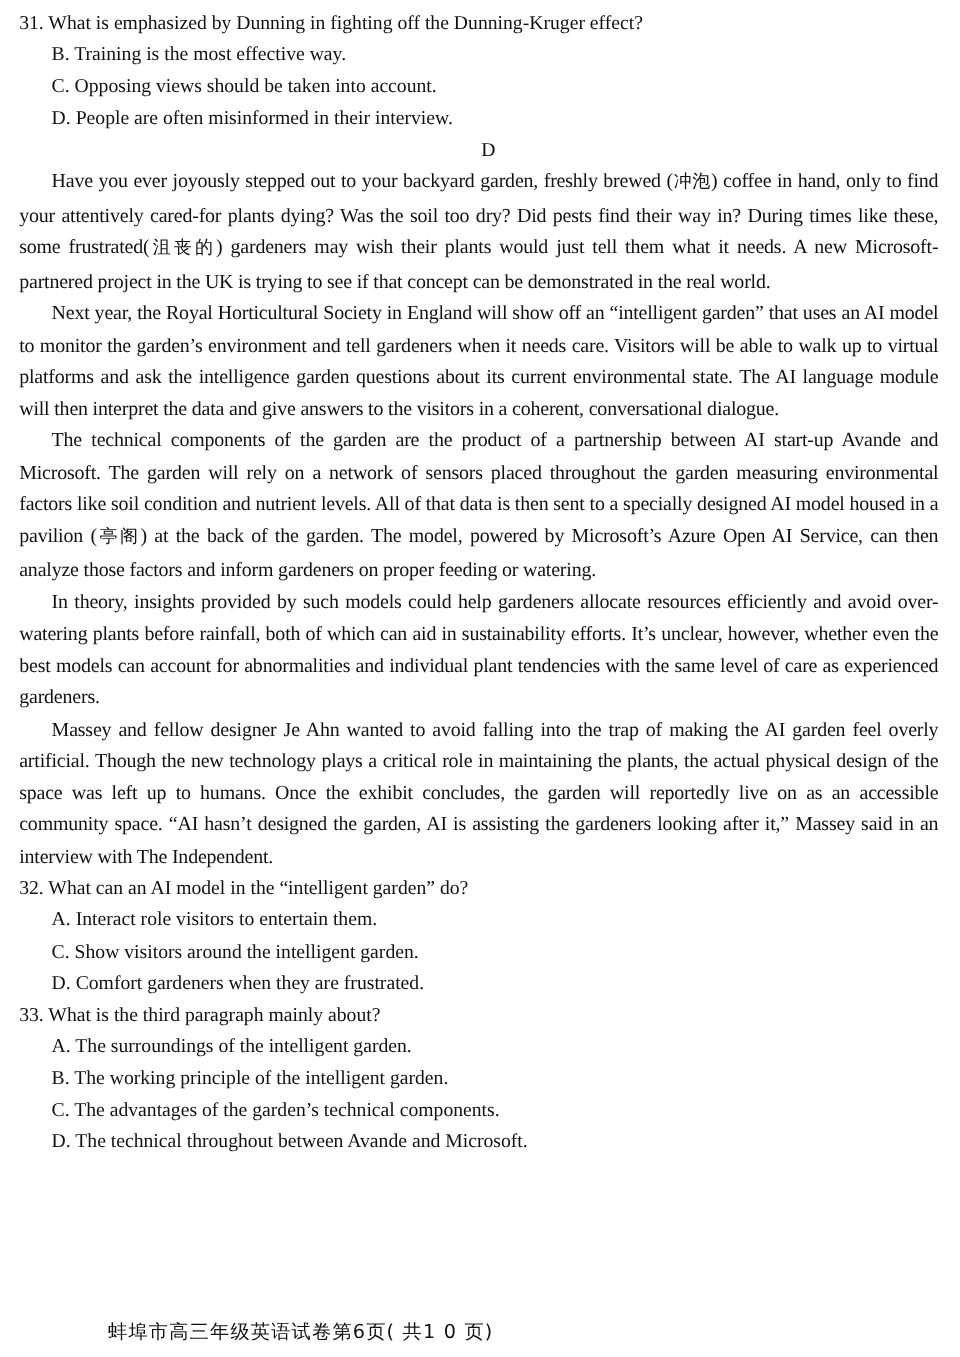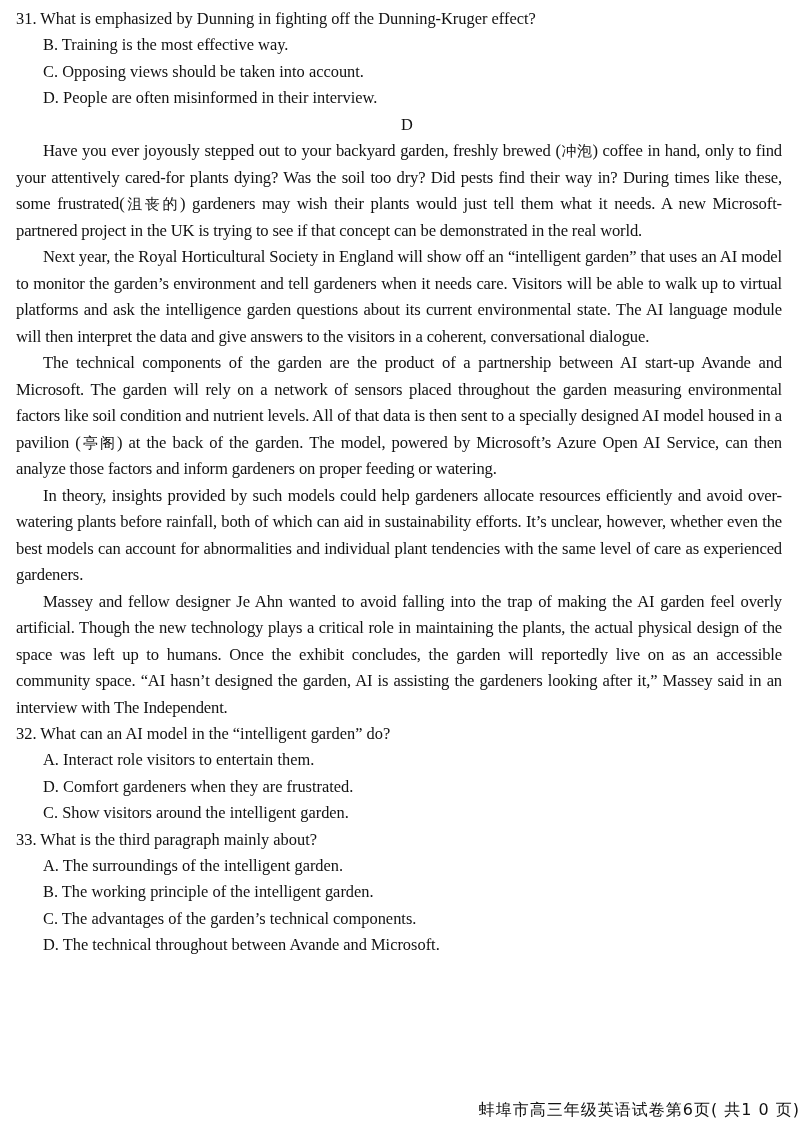--- a/index.html
+++ b/index.html
@@ -41,29 +41,29 @@
       text-align: justify;
       text-align-last: left;
       line-height: 26.5px;
       text-indent: 27px;
       font-size: 16.6px;
       letter-spacing: -0.15px;
       font-family: "Liberation Serif", "DejaVu Serif", serif;
       transform-origin: left top;
     }
     .para .cn {
-      font-family: Liberation Serif, serif;
+      font-family: Liberation Mono, monospace;
       font-size: 15px;
     }
     .footer {
       position: absolute;
       left: 0;
       width: 800px;
       top: 1098px;
-      text-align: right;
+      text-align: left;
       padding-left: 90px;
       font-size: 16px;
       font-family: "DejaVu Sans", sans-serif;
       letter-spacing: 1px;
       line-height: 24px;
     }
   </style>
 </head>
 <body>
 
@@ -86,22 +86,22 @@
     <p class="para"><span>The technical components of the garden are the product of a partnership between AI start-up Avande and Microsoft. The garden will rely on a network of sensors placed throughout the garden measuring environmental factors like soil condition and nutrient levels. All of that data is then sent to a specially designed AI model housed in a pavilion (</span><span class="cn">亭阁</span><span>) at the back of the garden. The model, powered by Microsoft’s Azure Open AI Service, can then analyze those factors and inform gardeners on proper feeding or watering.</span></p>
 
     <p class="para"><span>In theory, insights provided by such models could help gardeners allocate resources efficiently and avoid over-watering plants before rainfall, both of which can aid in sustainability efforts. It’s unclear, however, whether even the best models can account for abnormalities and individual plant tendencies with the same level of care as experienced gardeners.</span></p>
 
     <p class="para"><span>Massey and fellow designer Je Ahn wanted to avoid falling into the trap of making the AI garden feel overly artificial. Though the new technology plays a critical role in maintaining the plants, the actual physical design of the space was left up to humans. Once the exhibit concludes, the garden will reportedly live on as an accessible community space. “AI hasn’t designed the garden, AI is assisting the gardeners looking after it,” Massey said in an interview with The Independent.</span></p>
   </div>
 
   <div>
     <div class="question">32. What can an AI model in the “intelligent garden” do?</div>
     <div class="option">A. Interact role visitors to entertain them.</div>
+    <div class="option">C. Show visitors around the intelligent garden.</div>
     <div class="option">D. Comfort gardeners when they are frustrated.</div>
-    <div class="option">C. Show visitors around the intelligent garden.</div>
   </div>
 
   <div>
     <div class="question">33. What is the third paragraph mainly about?</div>
     <div class="option">A. The surroundings of the intelligent garden.</div>
     <div class="option">B. The working principle of the intelligent garden.</div>
     <div class="option">C. The advantages of the garden’s technical components.</div>
     <div class="option">D. The technical throughout between Avande and Microsoft.</div>
   </div>
 

